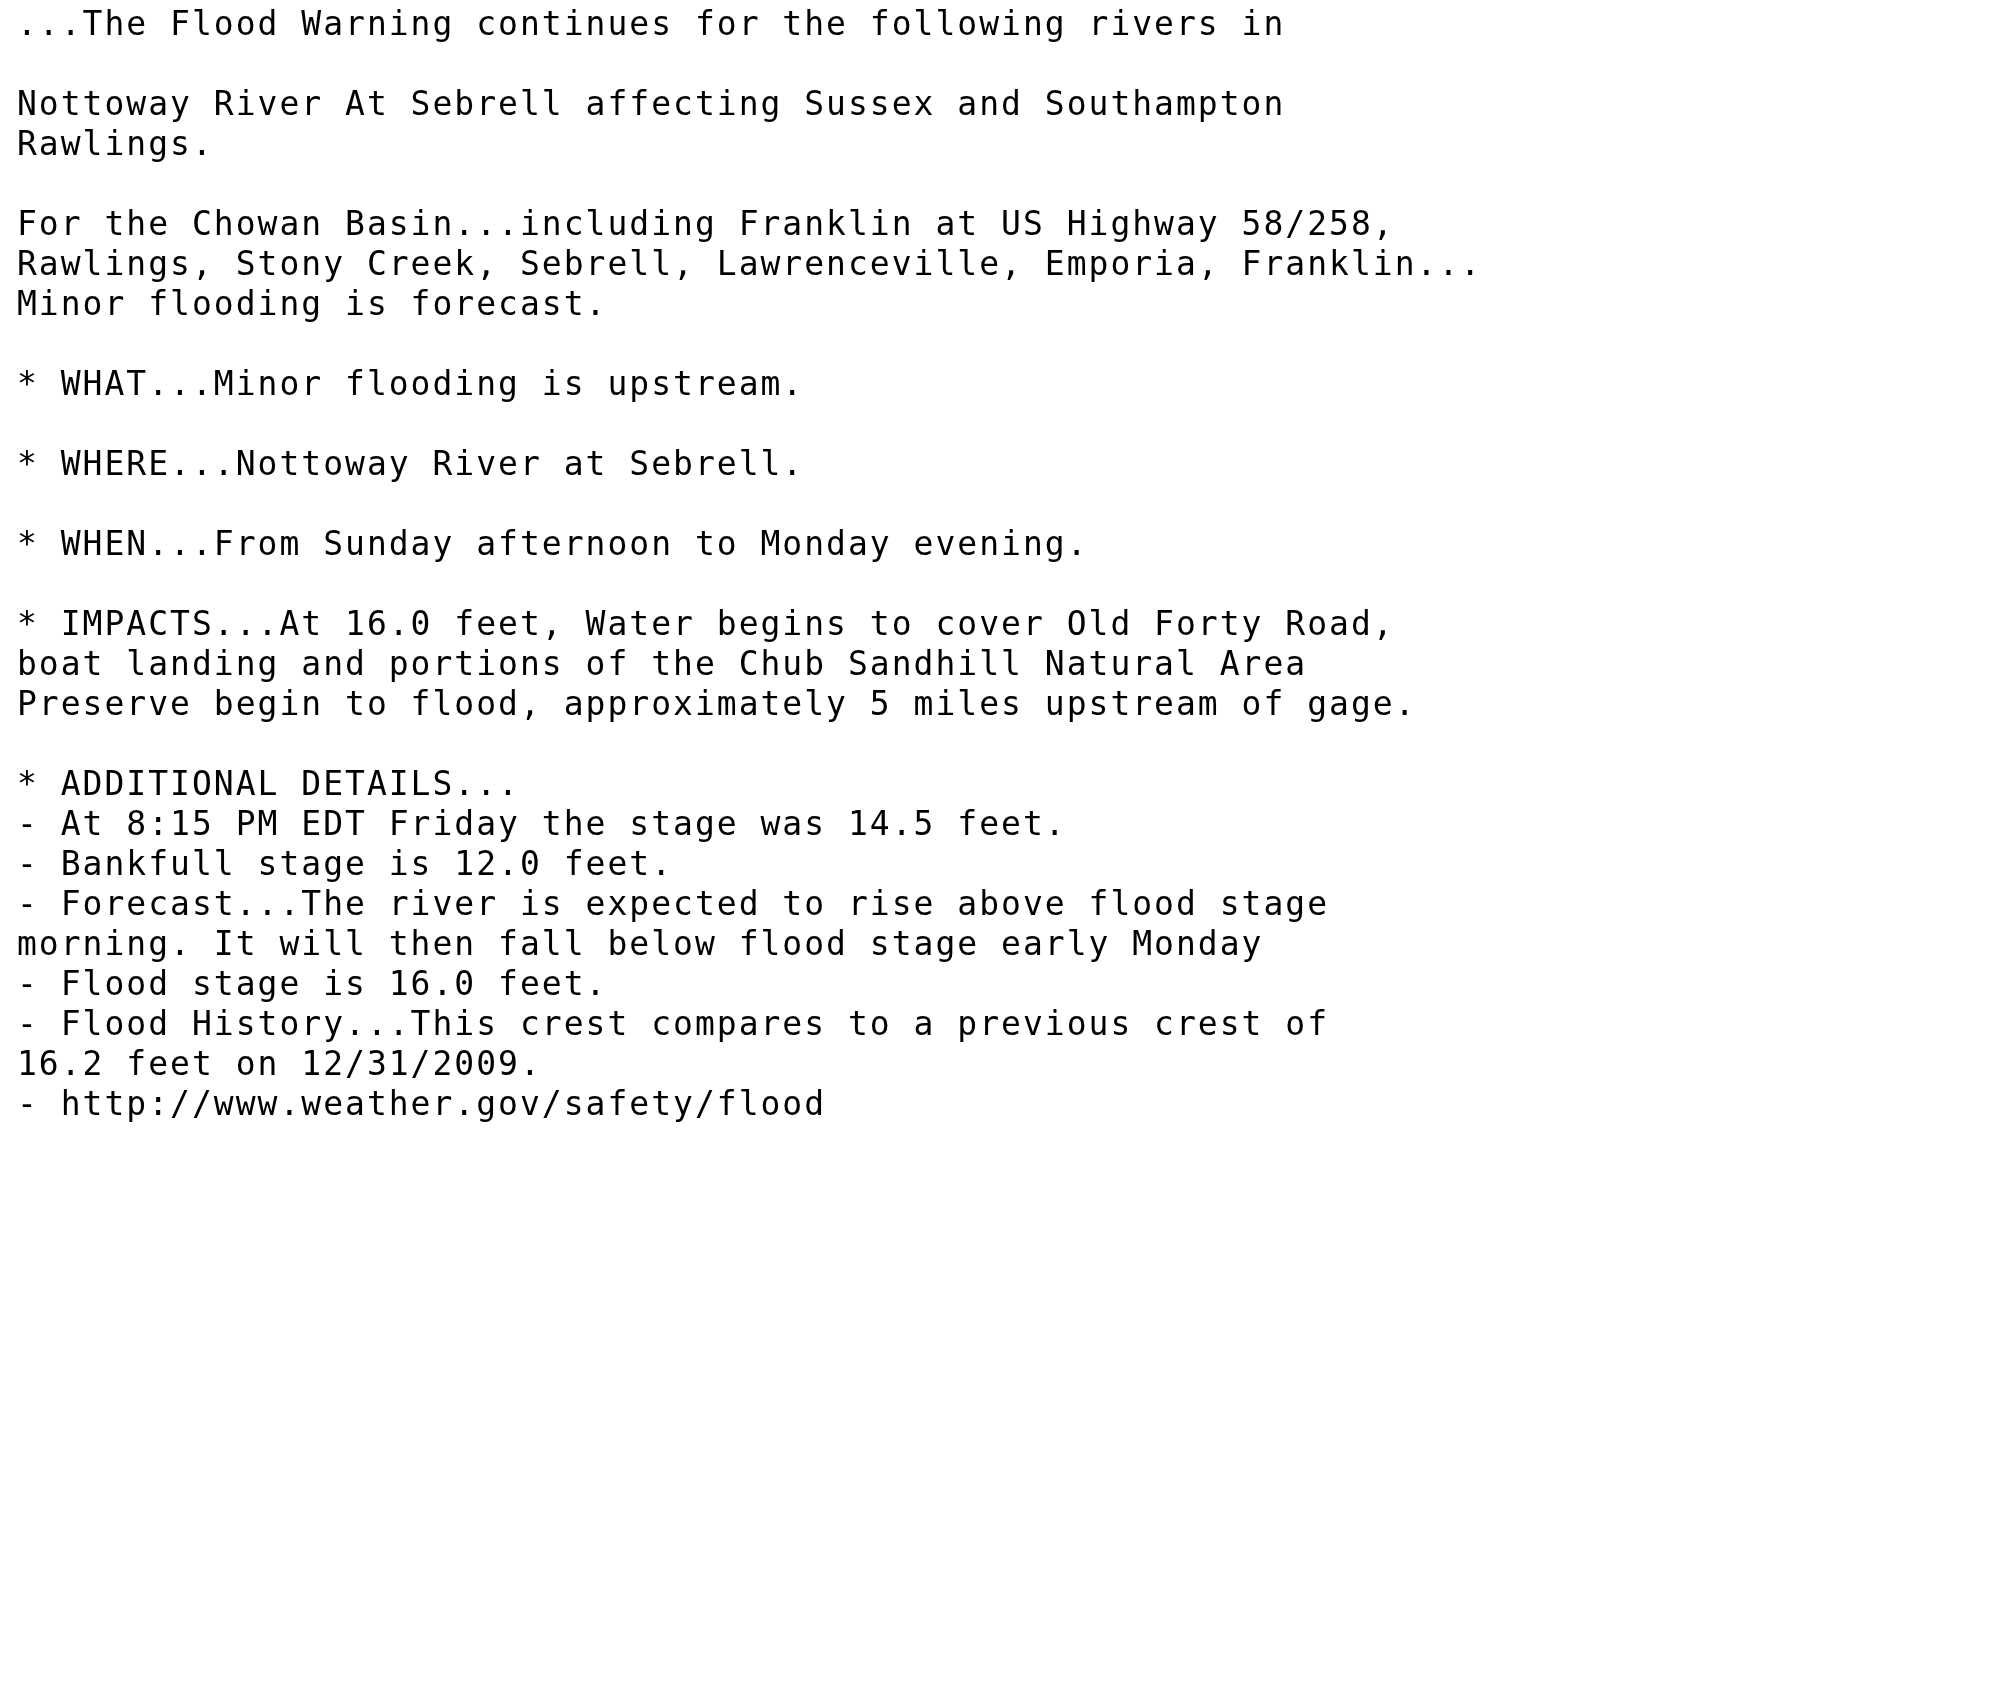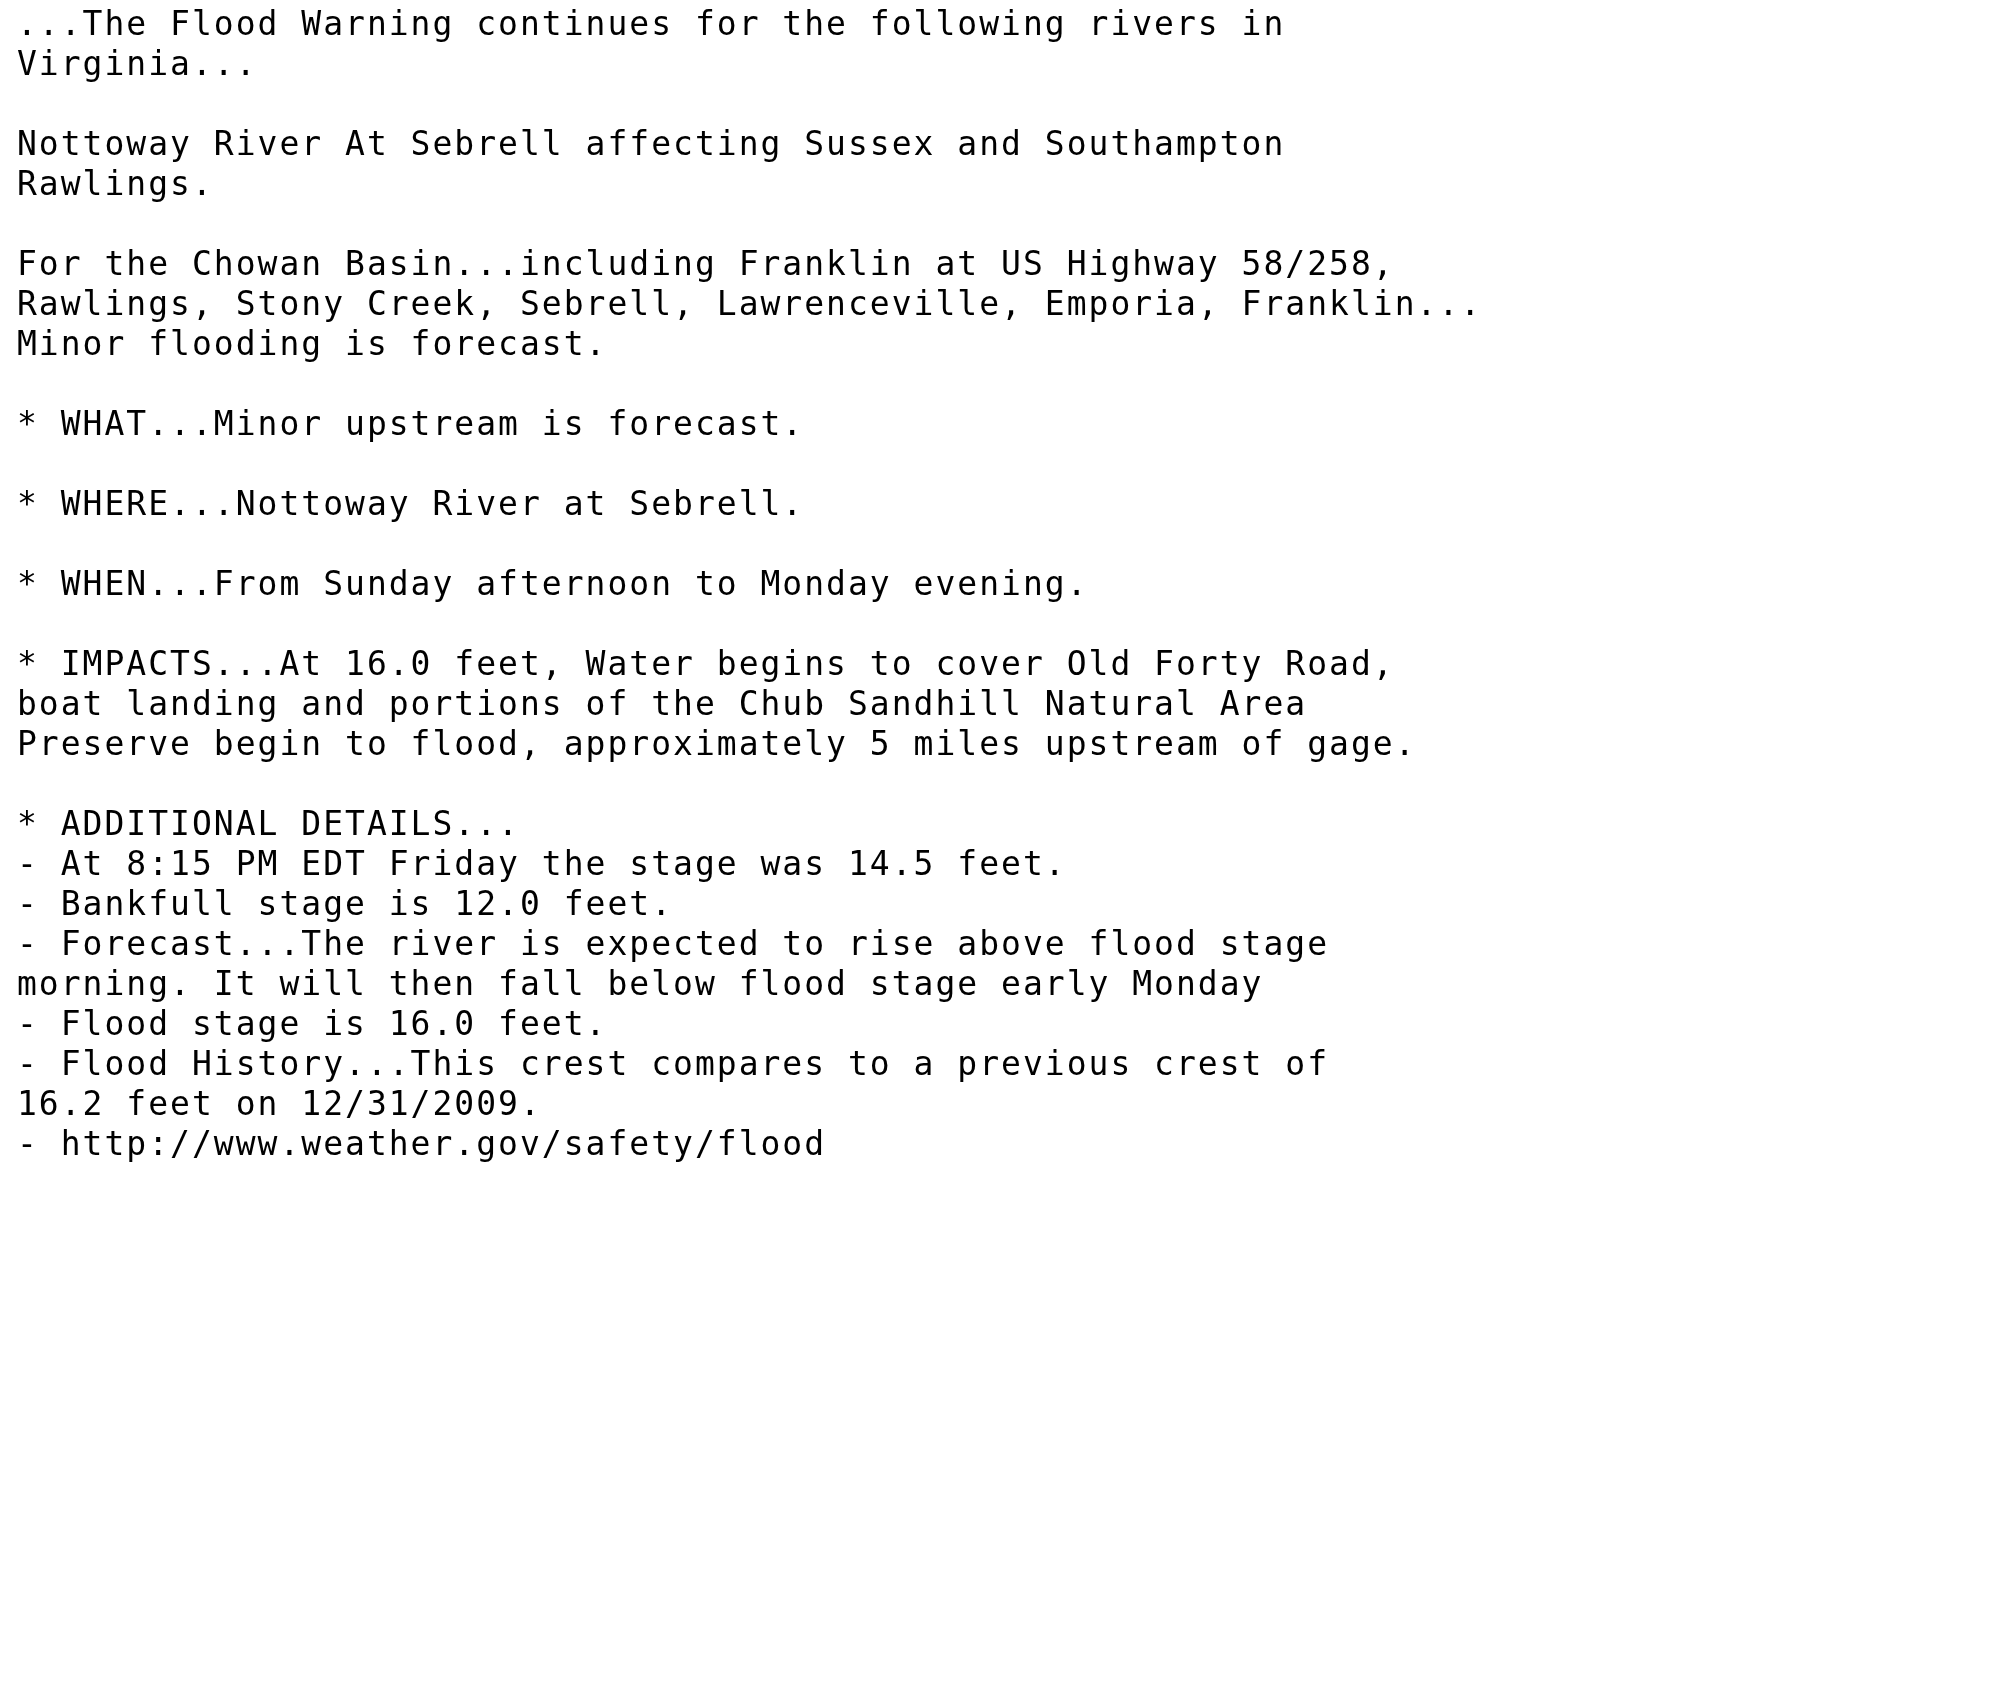--- a/index.html
+++ b/index.html
@@ -36,30 +36,29 @@
     line-height: 40px;
     white-space: pre;
     font-size: 33px;
   }
 </style>
 </head>
 <body>
 
 <div id="bulletin">
     <div class="line">...The Flood Warning continues for the following rivers in</div>
-    <div class="line">Virginia...</div>
     <div class="blank">&nbsp;</div>
     <div class="line">Nottoway River At Sebrell affecting Sussex and Southampton</div>
     <div class="line">Rawlings.</div>
     <div class="blank">&nbsp;</div>
     <div class="line">For the Chowan Basin...including Franklin at US Highway 58/258,</div>
     <div class="line">Rawlings, Stony Creek, Sebrell, Lawrenceville, Emporia, Franklin...</div>
     <div class="line">Minor flooding is forecast.</div>
     <div class="blank">&nbsp;</div>
-    <div class="line">* WHAT...Minor upstream is forecast.</div>
+    <div class="line">* WHAT...Minor flooding is upstream.</div>
     <div class="blank">&nbsp;</div>
     <div class="line">* WHERE...Nottoway River at Sebrell.</div>
     <div class="blank">&nbsp;</div>
     <div class="line">* WHEN...From Sunday afternoon to Monday evening.</div>
     <div class="blank">&nbsp;</div>
     <div class="line">* IMPACTS...At 16.0 feet, Water begins to cover Old Forty Road,</div>
     <div class="line">boat landing and portions of the Chub Sandhill Natural Area</div>
     <div class="line">Preserve begin to flood, approximately 5 miles upstream of gage.</div>
     <div class="blank">&nbsp;</div>
     <div class="line">* ADDITIONAL DETAILS...</div>

